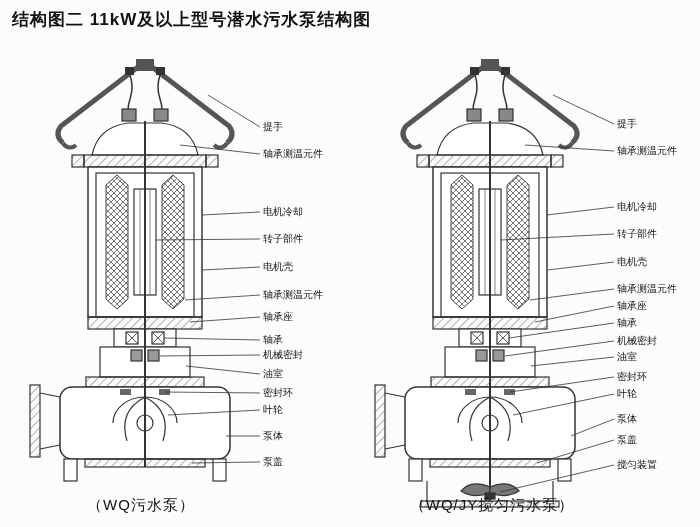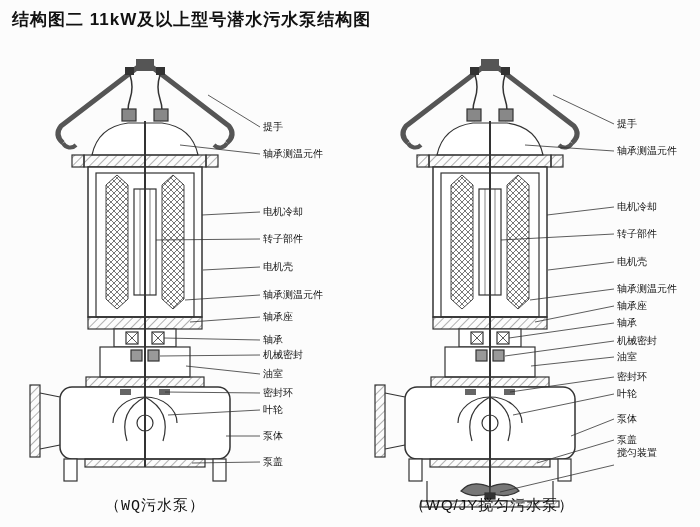--- a/index.html
+++ b/index.html
@@ -23,21 +23,21 @@
   }
   .callout {
     position:absolute; z-index:2;
     font-size:10px; line-height:13px; white-space:nowrap;
     color:#111;
   }
   .caption {
     position:absolute; z-index:2; top:496px;
     font-size:15px; color:#111; text-align:center; letter-spacing:1px;
   }
-  .caption.left  { left:55px;  width:200px;font-family:Liberation Mono, monospace; }
+  .caption.left  { left:41px;  width:200px; }
   .caption.right { left:377px; width:230px; }
 </style>
 </head>
 <body>
 
 <svg width="0" height="0" style="position:absolute" aria-hidden="true">
   <defs>
     <pattern id="hatch" width="6" height="6" patternUnits="userSpaceOnUse" patternTransform="rotate(45)">
       <line x1="0" y1="0" x2="0" y2="6" stroke="#666" stroke-width="1"></line>
     </pattern>
@@ -185,16 +185,16 @@
 <div class="callout" style="left:617px;top:255px">电机壳</div>
 <div class="callout" style="left:617px;top:282px">轴承测温元件</div>
 <div class="callout" style="left:617px;top:299px">轴承座</div>
 <div class="callout" style="left:617px;top:316px">轴承</div>
 <div class="callout" style="left:617px;top:334px">机械密封</div>
 <div class="callout" style="left:617px;top:350px">油室</div>
 <div class="callout" style="left:617px;top:370px">密封环</div>
 <div class="callout" style="left:617px;top:387px">叶轮</div>
 <div class="callout" style="left:617px;top:412px">泵体</div>
 <div class="callout" style="left:617px;top:433px">泵盖</div>
-<div class="callout" style="left:617px;top:446px">搅匀装置</div>
+<div class="callout" style="left:617px;top:458px">搅匀装置</div>
 
 <div class="caption left">（WQ污水泵）</div>
 <div class="caption right">（WQ/JY搅匀污水泵）</div>
 
 </body></html>

